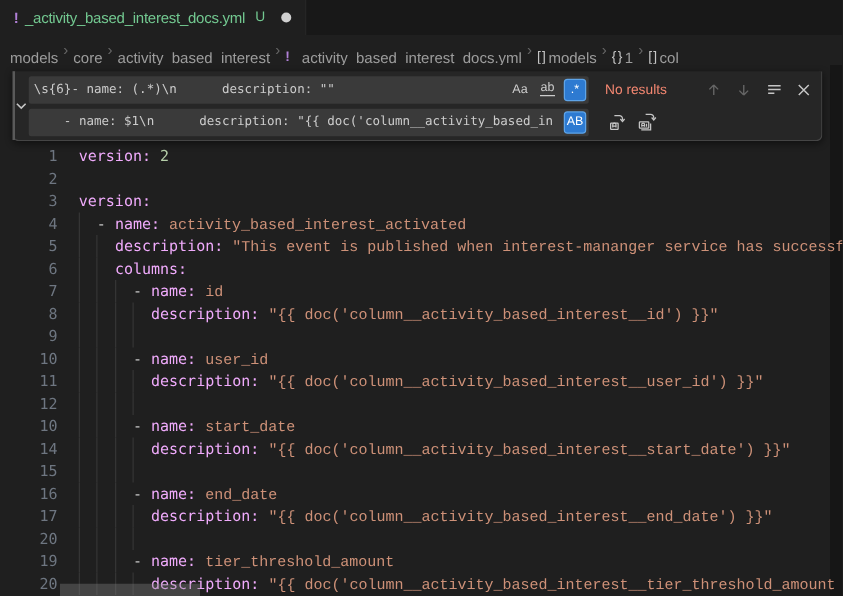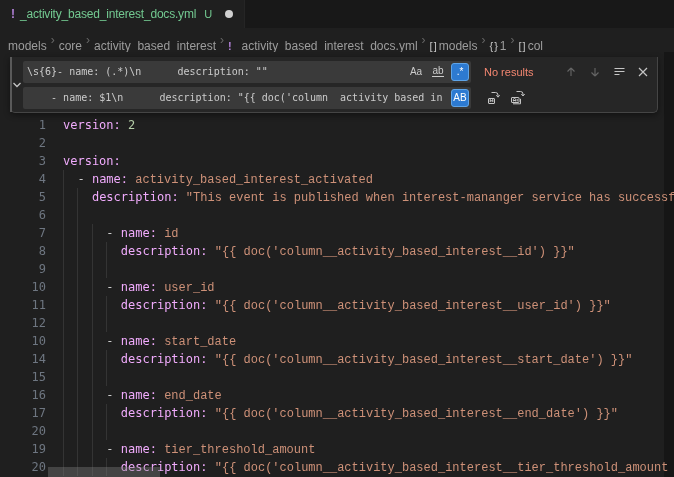--- a/index.html
+++ b/index.html
@@ -106,21 +106,21 @@
 
 <div class="editor">
   <div class="overview"></div>
 
   <div class="code" id="code">
       <div class="code-line"><span class="ln">1</span><span class="lc"><span class="tk">version:</span><span class="tp"> </span><span class="tn">2</span></span></div>
       <div class="code-line"><span class="ln">2</span><span class="lc"></span></div>
       <div class="code-line"><span class="ln">3</span><span class="lc"><span class="tk">version:</span></span></div>
       <div class="code-line"><span class="ln">4</span><div class="guide" style="left: 63px;"></div><span class="lc"><span class="tp">  - </span><span class="tk">name:</span><span class="tp"> </span><span class="ts">activity_based_interest_activated</span></span></div>
       <div class="code-line"><span class="ln">5</span><div class="guide" style="left: 63px;"></div><div class="guide" style="left: 77.44px;"></div><span class="lc"><span class="tp">    </span><span class="tk">description:</span><span class="tp"> </span><span class="ts">"This event is published when interest-mananger service has successf</span></span></div>
-      <div class="code-line"><span class="ln">6</span><div class="guide" style="left: 63px;"></div><div class="guide" style="left: 77.44px;"></div></div>
+      <div class="code-line"><span class="ln">6</span><div class="guide" style="left: 63px;"></div><div class="guide" style="left: 77.44px;"></div><span class="lc"><span class="tp">    </span><span class="tk">columns:</span></span></div>
       <div class="code-line"><span class="ln">7</span><div class="guide" style="left: 63px;"></div><div class="guide" style="left: 77.44px;"></div><div class="guide" style="left: 91.88px;"></div><span class="lc"><span class="tp">      - </span><span class="tk">name:</span><span class="tp"> </span><span class="ts">id</span></span></div>
       <div class="code-line"><span class="ln">8</span><div class="guide" style="left: 63px;"></div><div class="guide" style="left: 77.44px;"></div><div class="guide" style="left: 91.88px;"></div><div class="guide" style="left: 106.32px;"></div><span class="lc"><span class="tp">        </span><span class="tk">description:</span><span class="tp"> </span><span class="ts">"{{ doc('column__activity_based_interest__id') }}"</span></span></div>
       <div class="code-line"><span class="ln">9</span><div class="guide" style="left: 63px;"></div><div class="guide" style="left: 77.44px;"></div><div class="guide" style="left: 91.88px;"></div><div class="guide" style="left: 106.32px;"></div><span class="lc"></span></div>
       <div class="code-line"><span class="ln">10</span><div class="guide" style="left: 63px;"></div><div class="guide" style="left: 77.44px;"></div><div class="guide" style="left: 91.88px;"></div><span class="lc"><span class="tp">      - </span><span class="tk">name:</span><span class="tp"> </span><span class="ts">user_id</span></span></div>
       <div class="code-line"><span class="ln">11</span><div class="guide" style="left: 63px;"></div><div class="guide" style="left: 77.44px;"></div><div class="guide" style="left: 91.88px;"></div><div class="guide" style="left: 106.32px;"></div><span class="lc"><span class="tp">        </span><span class="tk">description:</span><span class="tp"> </span><span class="ts">"{{ doc('column__activity_based_interest__user_id') }}"</span></span></div>
       <div class="code-line"><span class="ln">12</span><div class="guide" style="left: 63px;"></div><div class="guide" style="left: 77.44px;"></div><div class="guide" style="left: 91.88px;"></div><div class="guide" style="left: 106.32px;"></div><span class="lc"></span></div>
       <div class="code-line"><span class="ln">10</span><div class="guide" style="left: 63px;"></div><div class="guide" style="left: 77.44px;"></div><div class="guide" style="left: 91.88px;"></div><span class="lc"><span class="tp">      - </span><span class="tk">name:</span><span class="tp"> </span><span class="ts">start_date</span></span></div>
       <div class="code-line"><span class="ln">14</span><div class="guide" style="left: 63px;"></div><div class="guide" style="left: 77.44px;"></div><div class="guide" style="left: 91.88px;"></div><div class="guide" style="left: 106.32px;"></div><span class="lc"><span class="tp">        </span><span class="tk">description:</span><span class="tp"> </span><span class="ts">"{{ doc('column__activity_based_interest__start_date') }}"</span></span></div>
       <div class="code-line"><span class="ln">15</span><div class="guide" style="left: 63px;"></div><div class="guide" style="left: 77.44px;"></div><div class="guide" style="left: 91.88px;"></div><div class="guide" style="left: 106.32px;"></div><span class="lc"></span></div>
       <div class="code-line"><span class="ln">16</span><div class="guide" style="left: 63px;"></div><div class="guide" style="left: 77.44px;"></div><div class="guide" style="left: 91.88px;"></div><span class="lc"><span class="tp">      - </span><span class="tk">name:</span><span class="tp"> </span><span class="ts">end_date</span></span></div>

